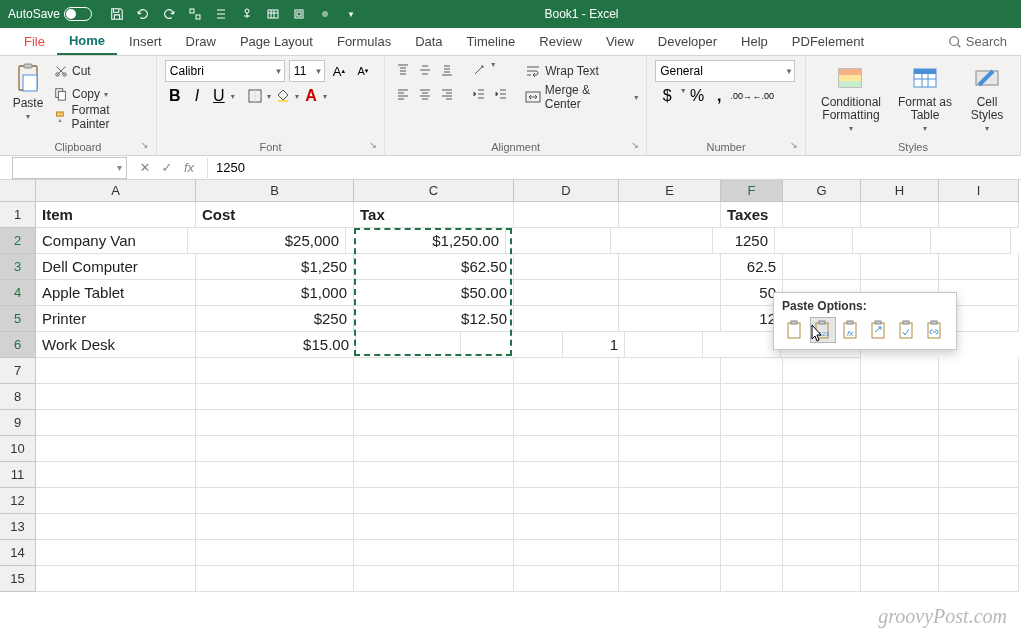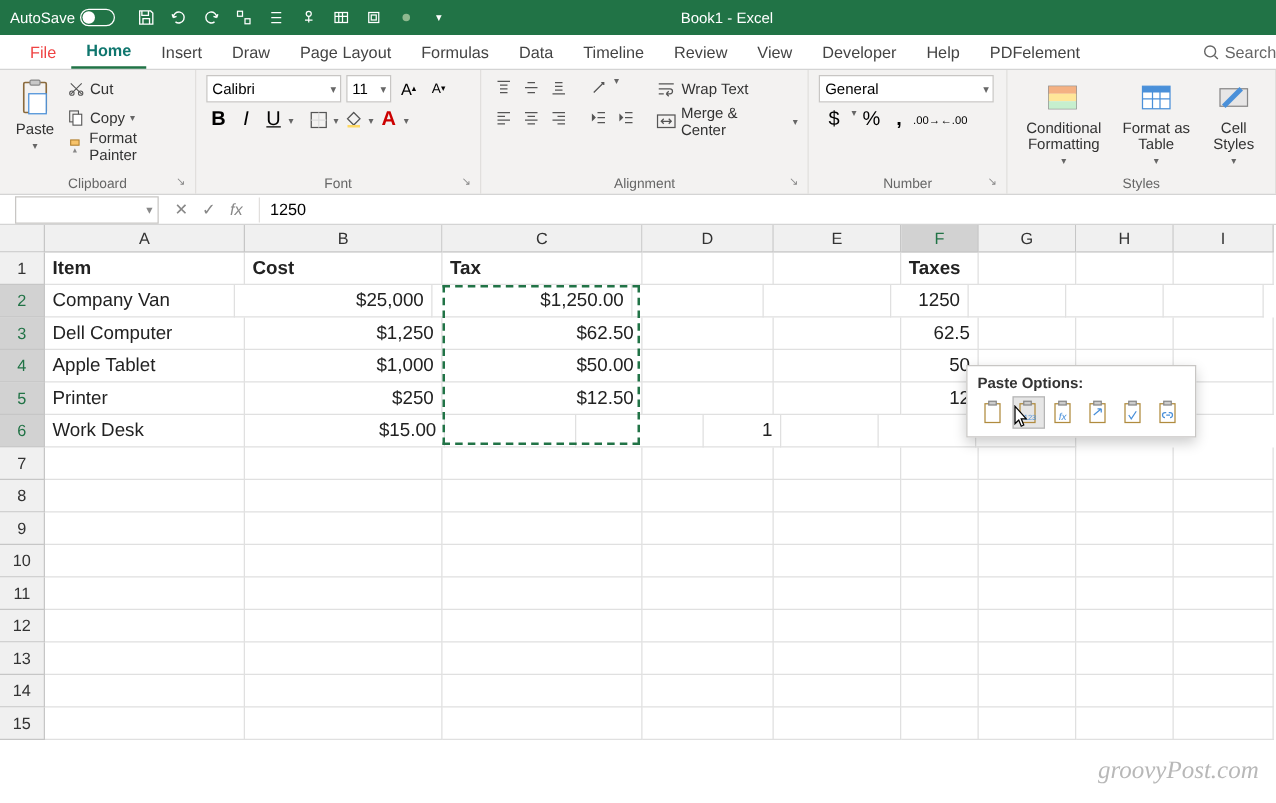--- a/index.html
+++ b/index.html
@@ -13,21 +13,21 @@
 .qat { display: flex; gap: 4px; padding-left: 6px; }
 .qat-btn { width: 22px; height: 22px; display: flex; align-items: center; justify-content: center; cursor: pointer; color: #fff; }
 .titlebar-center { flex: 1; text-align: center; }
 
 
 .tabs-row { height: 28px; border-bottom: 1px solid #d4d4d4; display: flex; align-items: stretch; padding-left: 12px; background: #fff; }
 .tab { padding: 0 12px; display: flex; align-items: center; font-size: 13px; color: #444; cursor: pointer; }
 .tab.file { color: #ef4444; font-weight: 400; }
 .tab.active { color: #0f766e; border-bottom: 2px solid #217346; font-weight: 600; }
 .tabs-row .spacer { flex: 1; }
-.search-area { display: flex; align-items: center; gap: 4px; color: #666; font-size: 13px; }
+.search-area { display: flex; align-items: center; gap: 4px; padding-right: 14px; color: #666; font-size: 13px; }
 
 
 .ribbon { height: 100px; background: #f3f2f1; border-bottom: 1px solid #d4d4d4; display: flex; }
 .group { border-right: 1px solid #e1dfdd; display: flex; flex-direction: column; padding: 4px 8px 2px 8px; position: relative; }
 .group-body { flex: 1; display: flex; align-items: flex-start; gap: 6px; }
 .group-label { text-align: center; font-size: 11px; color: #666; padding-top: 2px; }
 .dialog-launcher { position: absolute; right: 3px; bottom: 3px; width: 12px; height: 12px; font-size: 9px; color: #888; }
 
 .big-btn { display: flex; flex-direction: column; align-items: center; gap: 2px; font-size: 12px; color: #333; cursor: pointer; padding: 2px 4px; }
 .big-btn .ic { width: 32px; height: 32px; display: flex; align-items: center; justify-content: center; }
@@ -206,21 +206,21 @@
           </div>
       </div>
     </div>
     <div class="group-label">Clipboard</div>
     <div class="dialog-launcher">↘</div>
   </div>
 
   <div class="group" style="width:230px">
     <div class="group-body" style="flex-direction:column;gap:4px;width:100%">
       <div style="display:flex;gap:4px;align-items:center">
-        <div class="font-select" style="width:108px">
+        <div class="font-select" style="width:120px">
             <span>Calibri</span>
           </div>
         <div class="font-select" style="width:36px">
             <span>11</span>
           </div>
         <div class="small-btn" style="font-size:13px">A<sup style="font-size:7px">▴</sup></div>
         <div class="small-btn" style="font-size:11px">A<sup style="font-size:7px">▾</sup></div>
       </div>
       <div style="display:flex;gap:2px;align-items:center">
         <div class="small-btn" style="font-weight:700">B</div>

